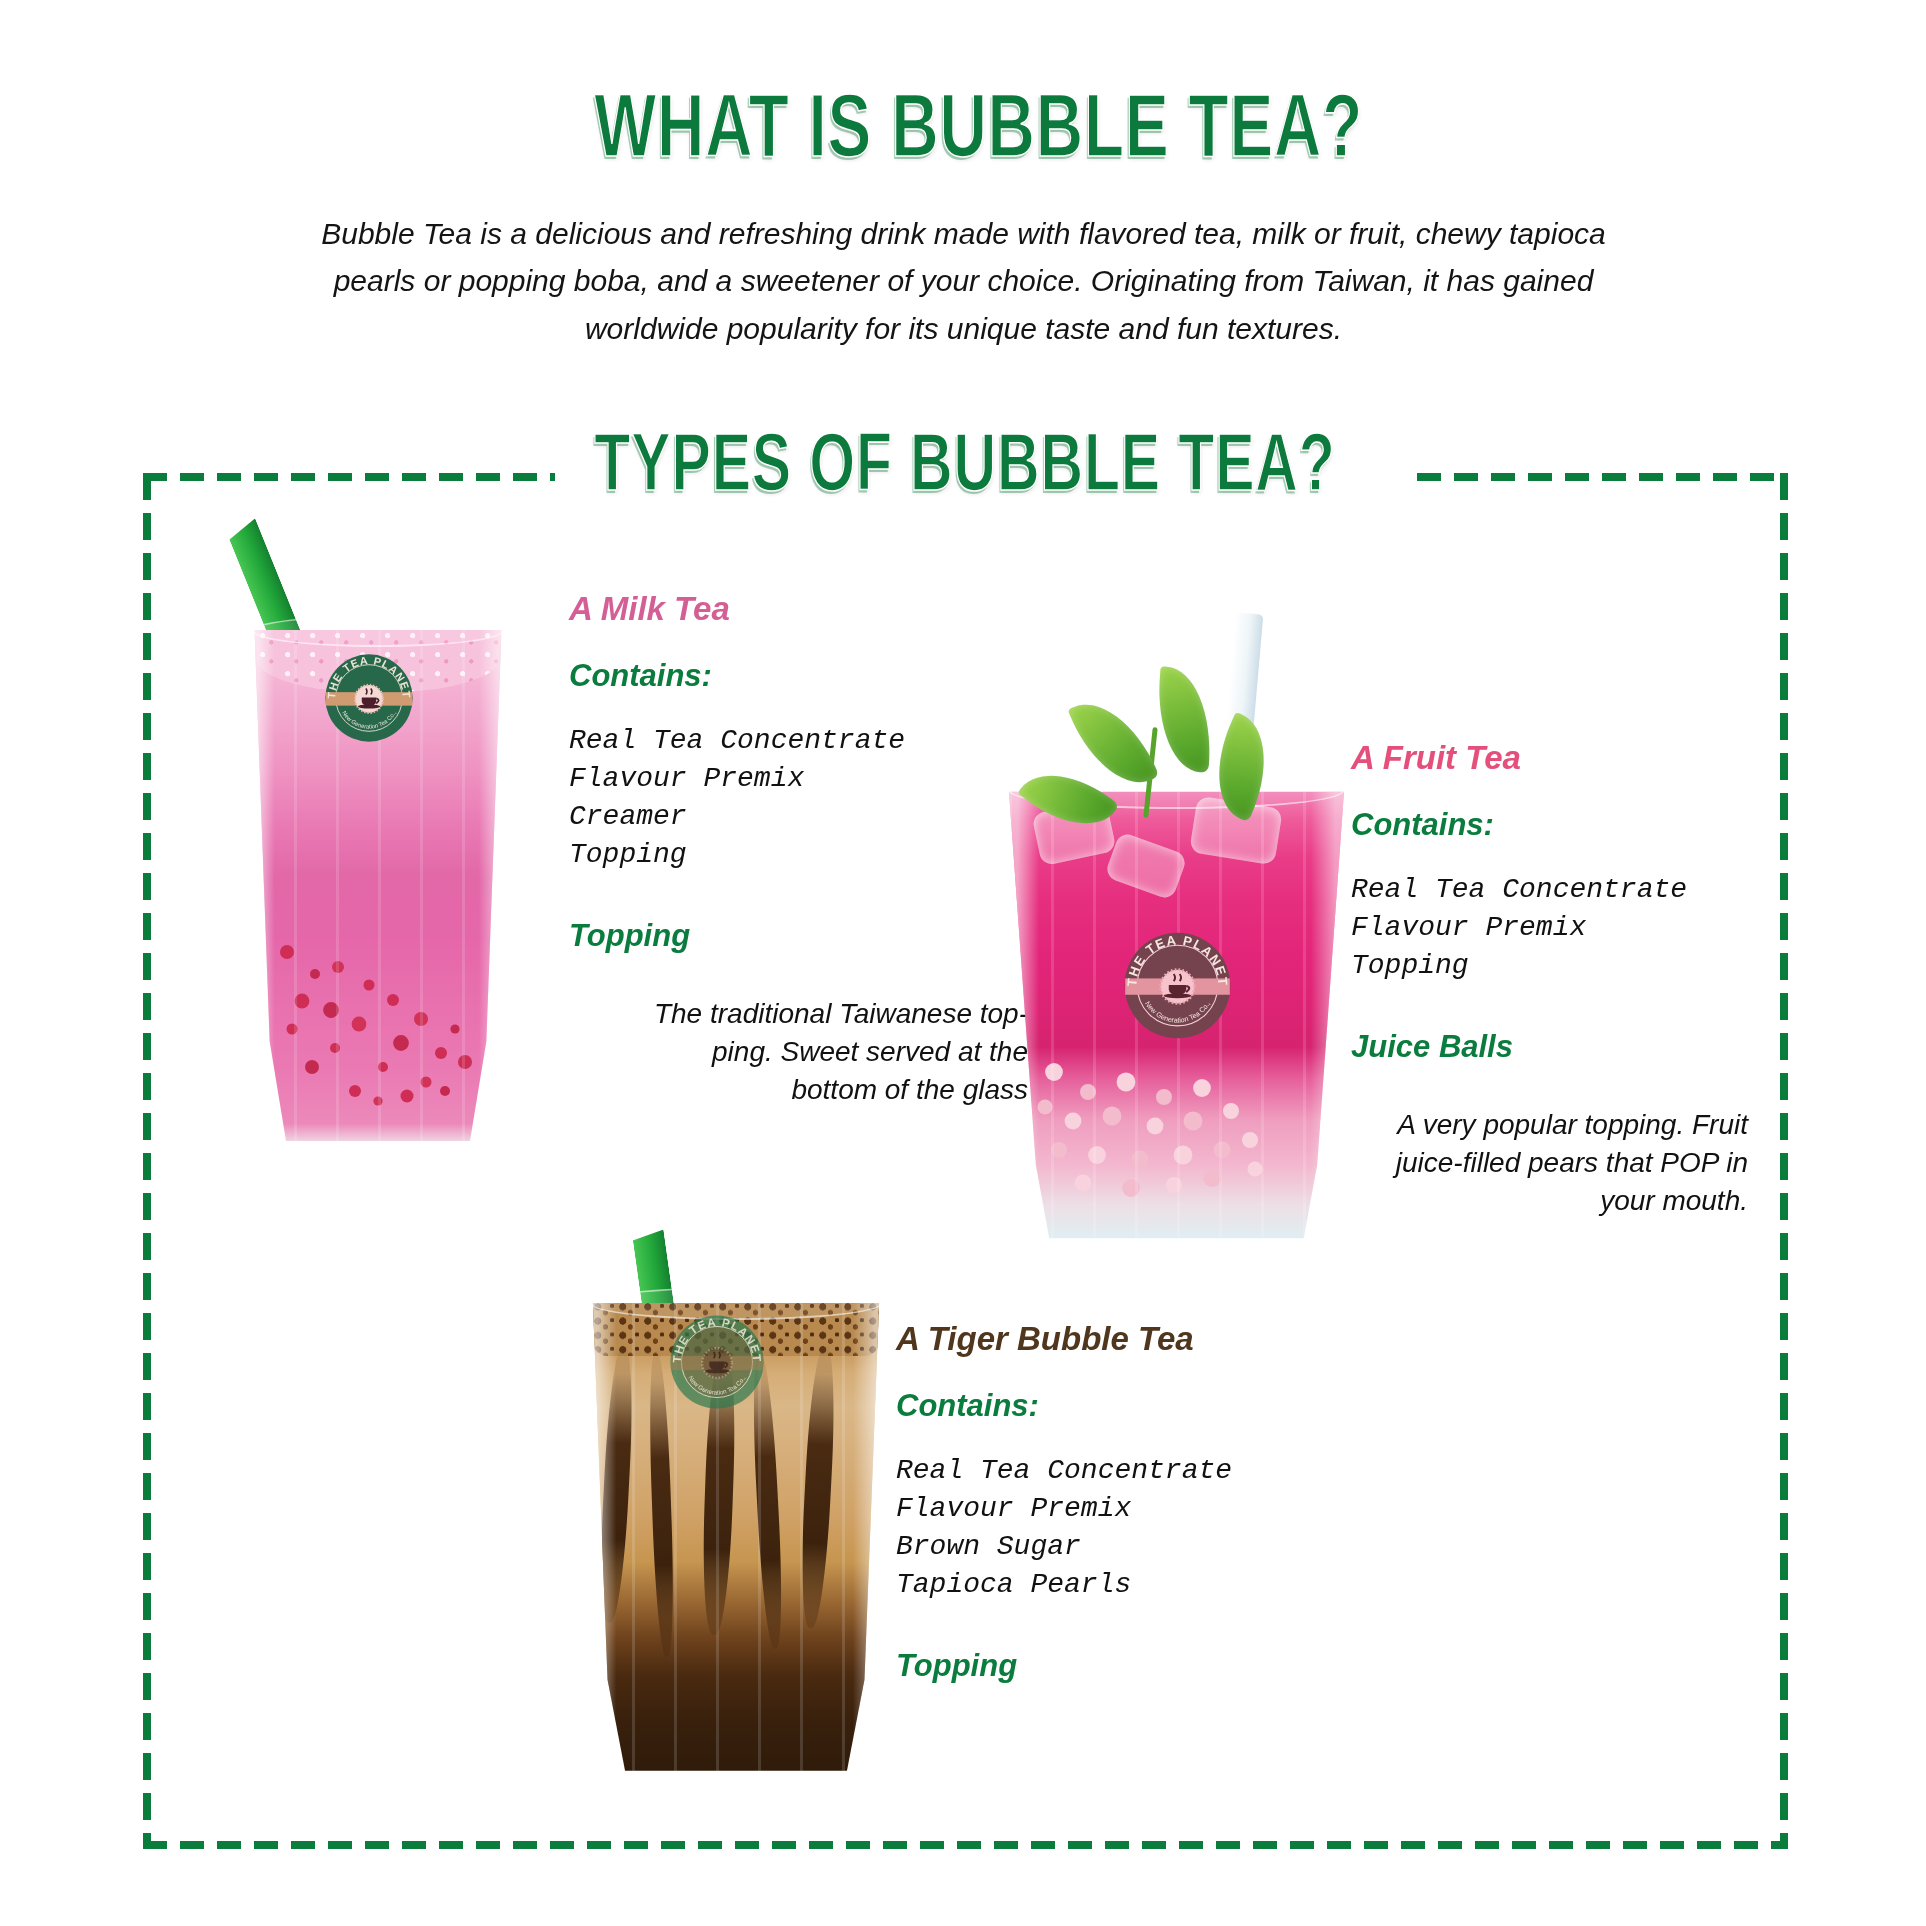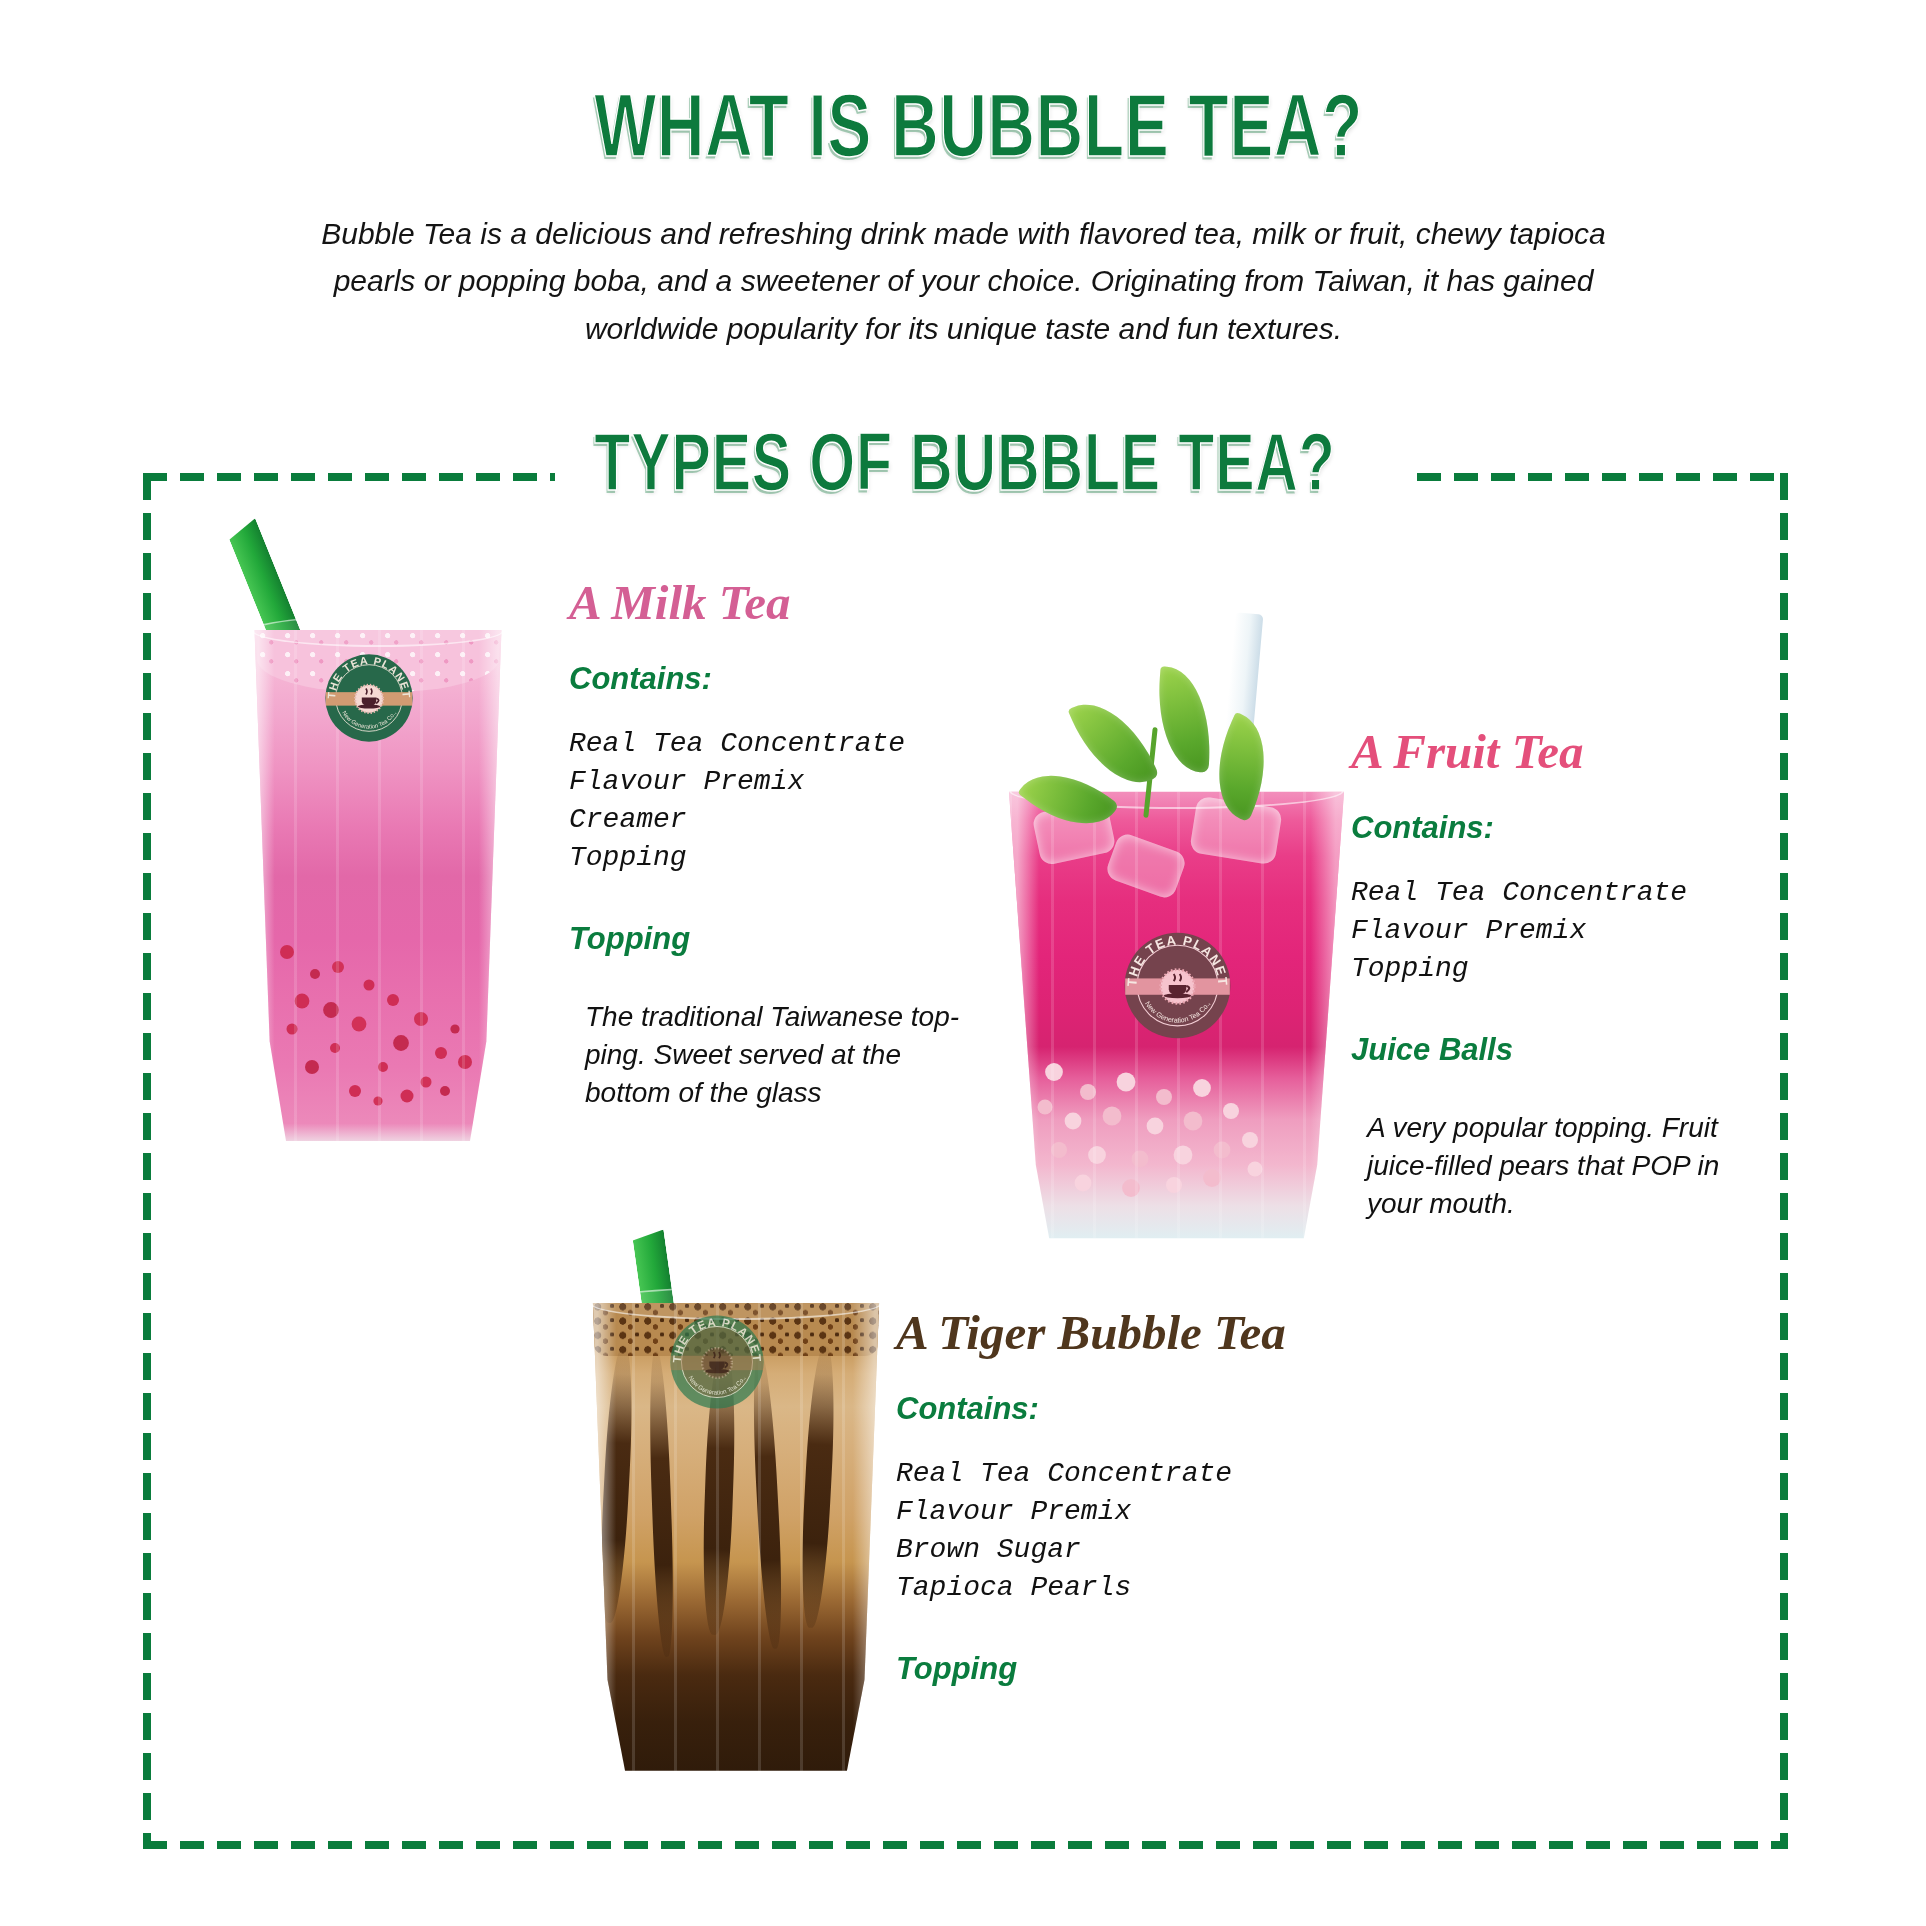--- a/index.html
+++ b/index.html
@@ -21,28 +21,28 @@
   
   .dash-h{position:absolute;height:8.1px;
     background:repeating-linear-gradient(90deg,#0a7c3c 0 24px,transparent 24px 37px);}
   .dash-v{position:absolute;width:8.1px;
     background:repeating-linear-gradient(180deg,#0a7c3c 0 27px,transparent 27px 40px);}
   .section-title{position:absolute;left:143px;top:421px;width:1645px;text-align:center;margin:0;}
   .section-title span{font-size:72px;}
 
   
   .tea-col{position:absolute;font-style:italic;}
-  .tea-name{margin:0 0 30px;font-size:49px;font-weight:bold;font-family:Liberation Serif, serif;}
+  .tea-name{margin:16px 0 30px;font-size:33px;font-weight:bold;}
   .tea-name.pink-milk{color:#d45f94;}
   .tea-name.pink-fruit{color:#e44f7b;}
   .tea-name.brown{color:#4f361d;}
   .sub-label{margin:0 0 28px;font-size:31px;font-weight:bold;color:#0a7c3e;}
   .ing-list{margin:0 0 44px;font-size:28px;line-height:1.36;color:#111;font-family:Liberation Mono, monospace;}
   .top-label{margin:0 0 41px;font-size:31px;font-weight:bold;color:#0a7c3e;}
-  .top-text{margin:16px;font-size:28px;line-height:1.36;color:#111;}
+  .top-text{margin:0;font-size:28px;line-height:1.36;color:#111;text-align:right;}
 
   
   .straw{position:absolute;}
   .straw.green{background:linear-gradient(90deg,#47c653,#22a83a 55%,#148030);
     clip-path:polygon(0 5%,100% 0,100% 95%,0 100%);}
   .straw.white{background:linear-gradient(90deg,#ffffff,#eef5f8 55%,#ccdde8);
     border-radius:4.8px;}
   .glass{position:absolute;}
   .glass .facets{position:absolute;inset:0;
     background:

